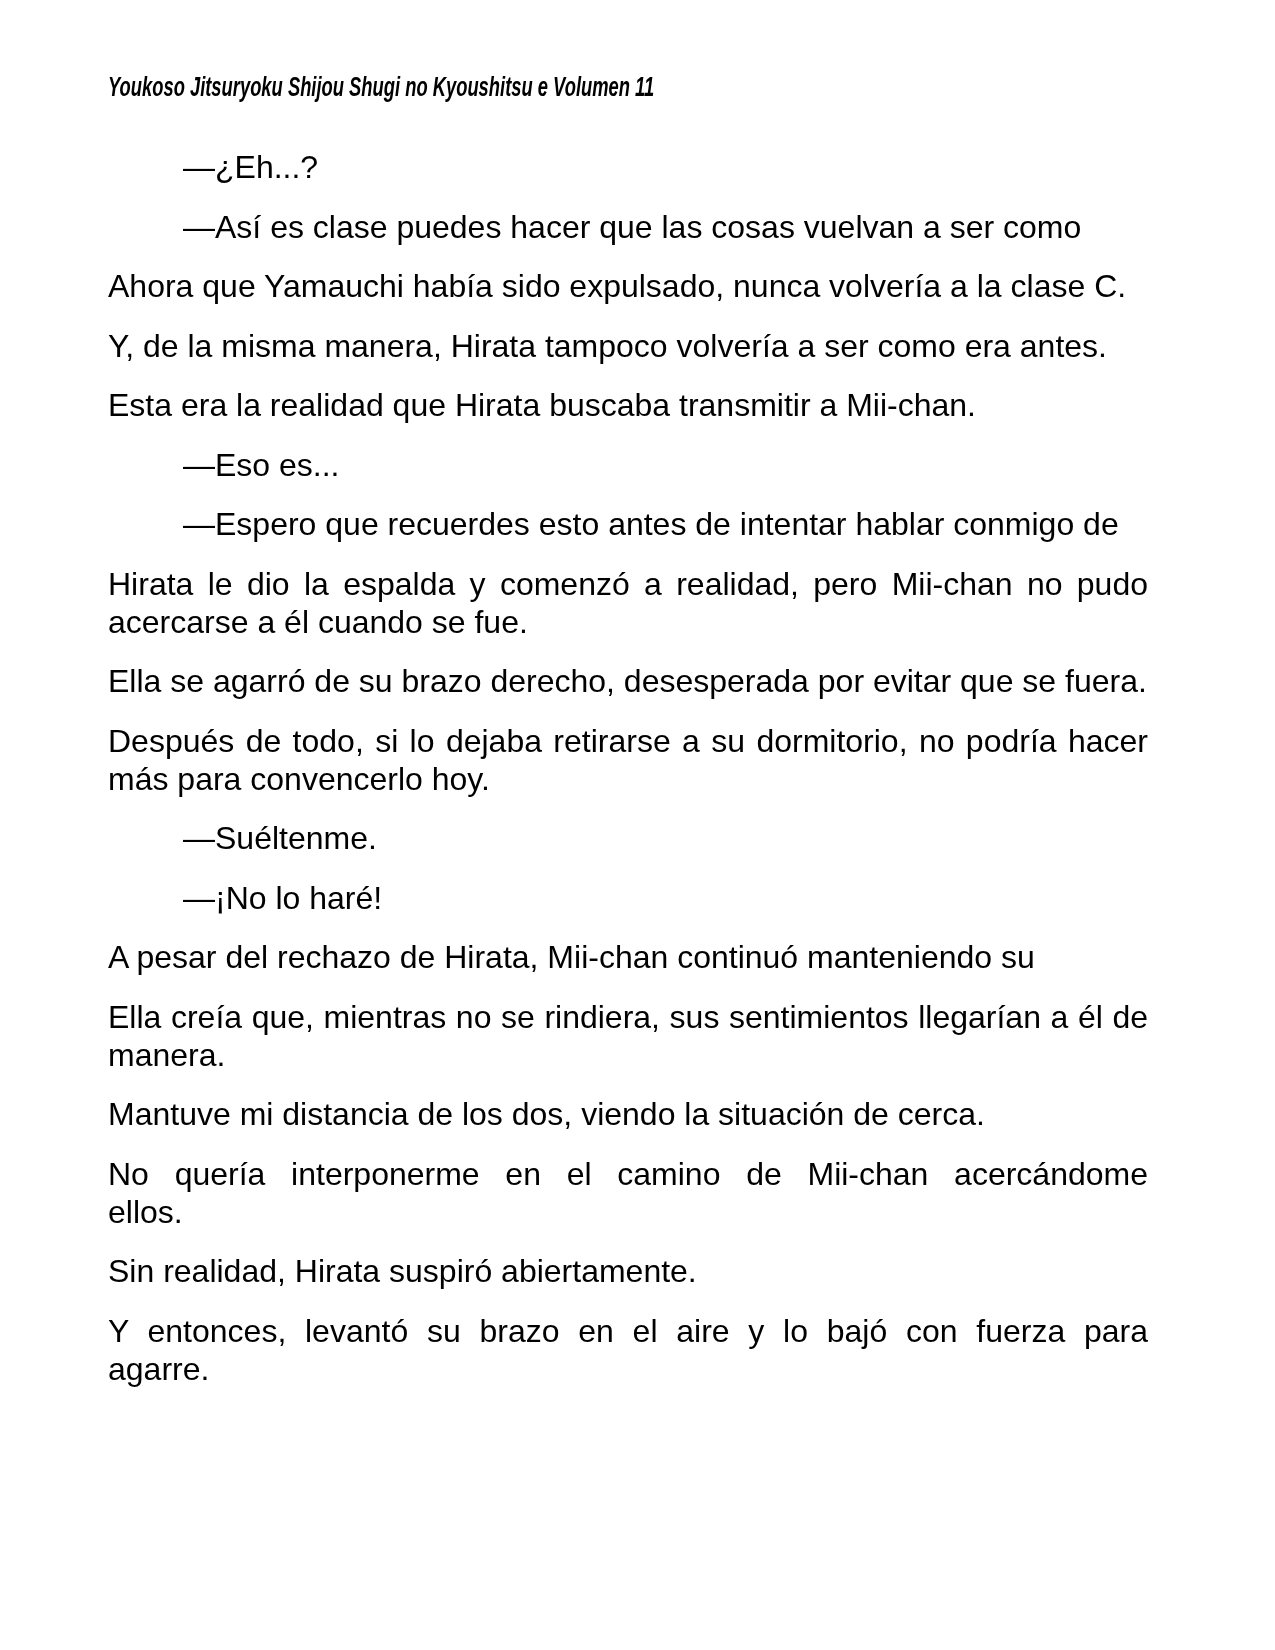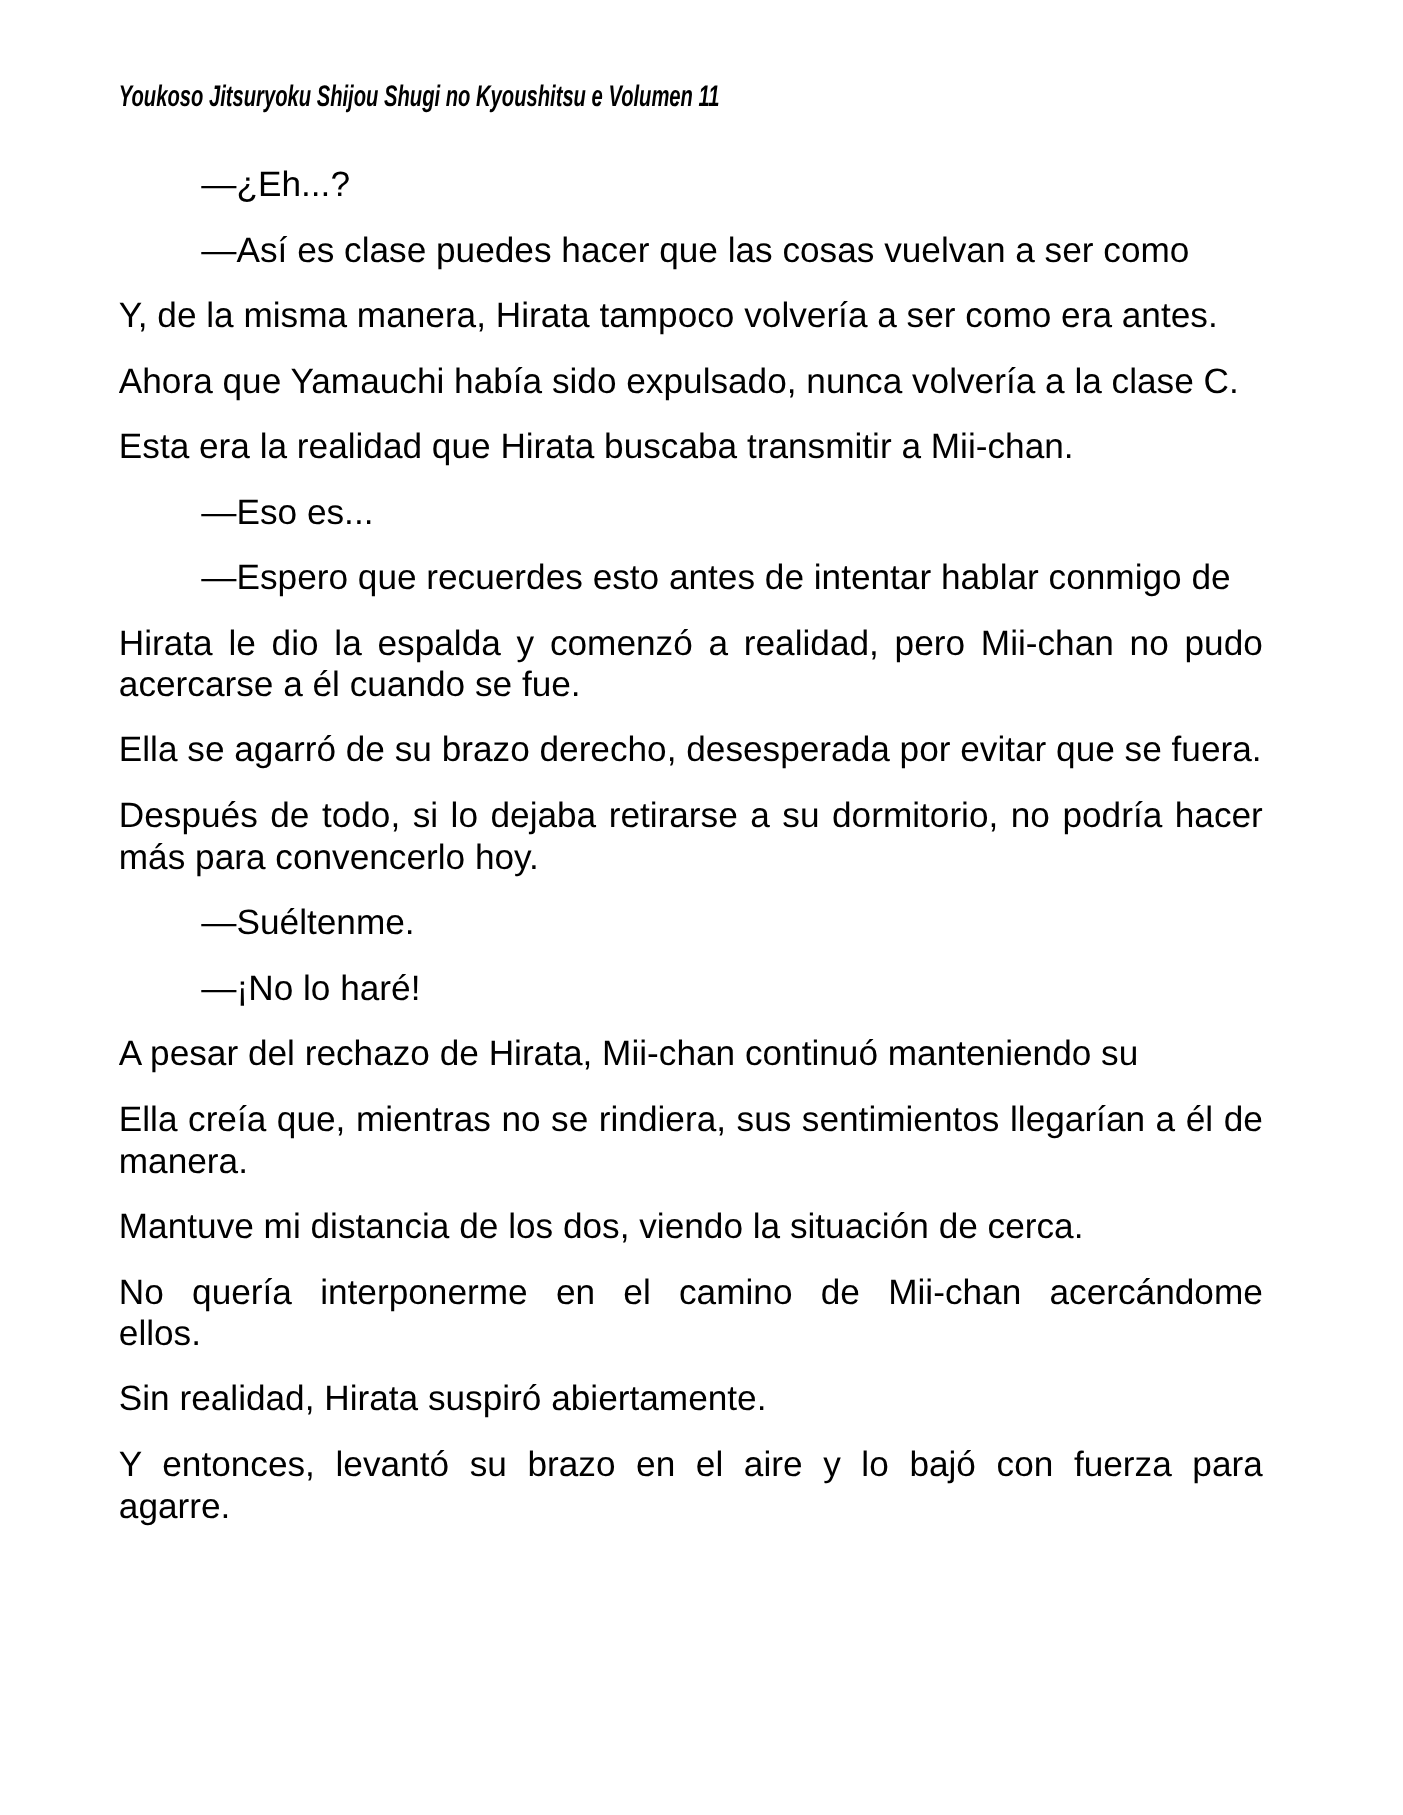--- a/index.html
+++ b/index.html
@@ -105,24 +105,24 @@
   <div class="doc-header">Youkoso Jitsuryoku Shijou Shugi no Kyoushitsu e Volumen 11</div>
 
   <div class="doc-content" id="content">
       <div class="paragraph">
         <div class="line indent">—¿Eh...?</div>
       </div>
       <div class="paragraph">
         <div class="line indent">—Así es clase puedes hacer que las cosas vuelvan a ser como antes.</div>
       </div>
       <div class="paragraph">
-        <div class="line">Y, de la misma manera, Hirata tampoco volvería a ser como era antes.</div>
+        <div class="line">Ahora que Yamauchi había sido expulsado, nunca volvería a la clase C.</div>
       </div>
       <div class="paragraph">
-        <div class="line">Ahora que Yamauchi había sido expulsado, nunca volvería a la clase C.</div>
+        <div class="line">Y, de la misma manera, Hirata tampoco volvería a ser como era antes.</div>
       </div>
       <div class="paragraph">
         <div class="line">Esta era la realidad que Hirata buscaba transmitir a Mii-chan.</div>
       </div>
       <div class="paragraph">
         <div class="line indent">—Eso es...</div>
       </div>
       <div class="paragraph">
         <div class="line indent">—Espero que recuerdes esto antes de intentar hablar conmigo de nuevo.</div>
       </div>

